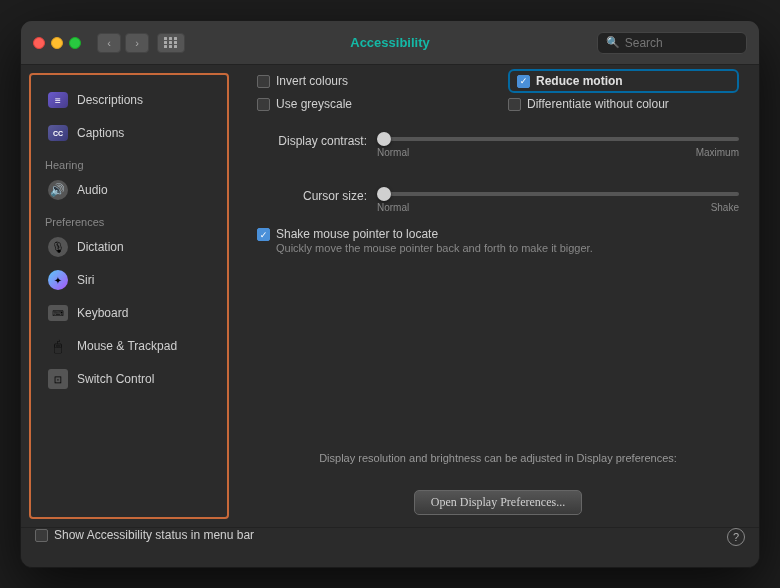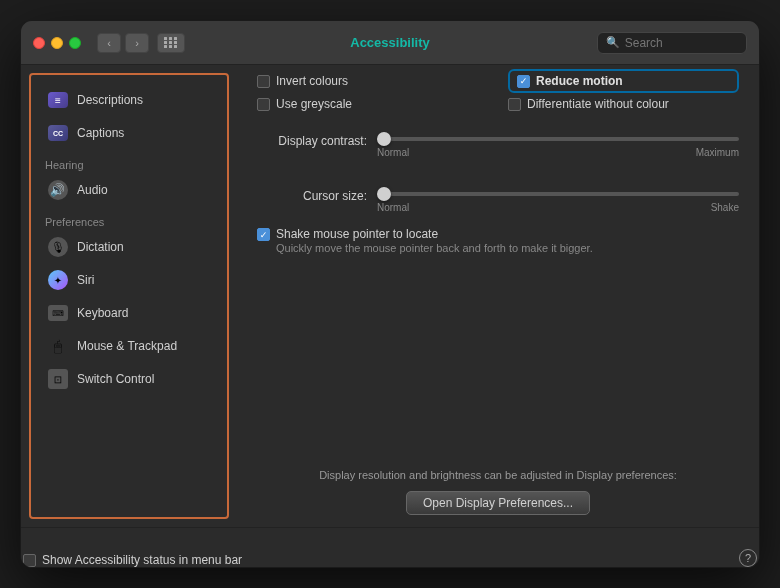--- a/index.html
+++ b/index.html
@@ -332,39 +332,40 @@
     .display-note {
       margin-top: auto;
       color: #999;
       font-size: 11px;
       text-align: center;
       padding: 8px 0 4px;
     }
 
     .open-display-btn {
       display: block;
-      margin: 0 auto;
+      margin: 16px auto;
       background: linear-gradient(180deg, #555 0%, #3a3a3a 100%);
       border: 1px solid #666;
       border-radius: 5px;
       color: #d0d0d0;
       font-size: 12px;
       padding: 4px 16px;
       cursor: pointer;
       width: fit-content;
+      font-family: Liberation Serif, serif;
     }
 
     
     .bottom-bar {
       height: 40px;
       background: #2b2b2b;
       border-top: 1px solid #222;
       display: flex;
-      align-items: flex-end;
-      padding: 0 2px;
+      align-items: flex-start;
+      padding: 0 14px;
       flex-shrink: 0;
     }
     .bottom-checkbox {
       display: flex;
       align-items: center;
       gap: 6px;
     }
     .help-btn {
       margin-left: auto;
       width: 18px;

